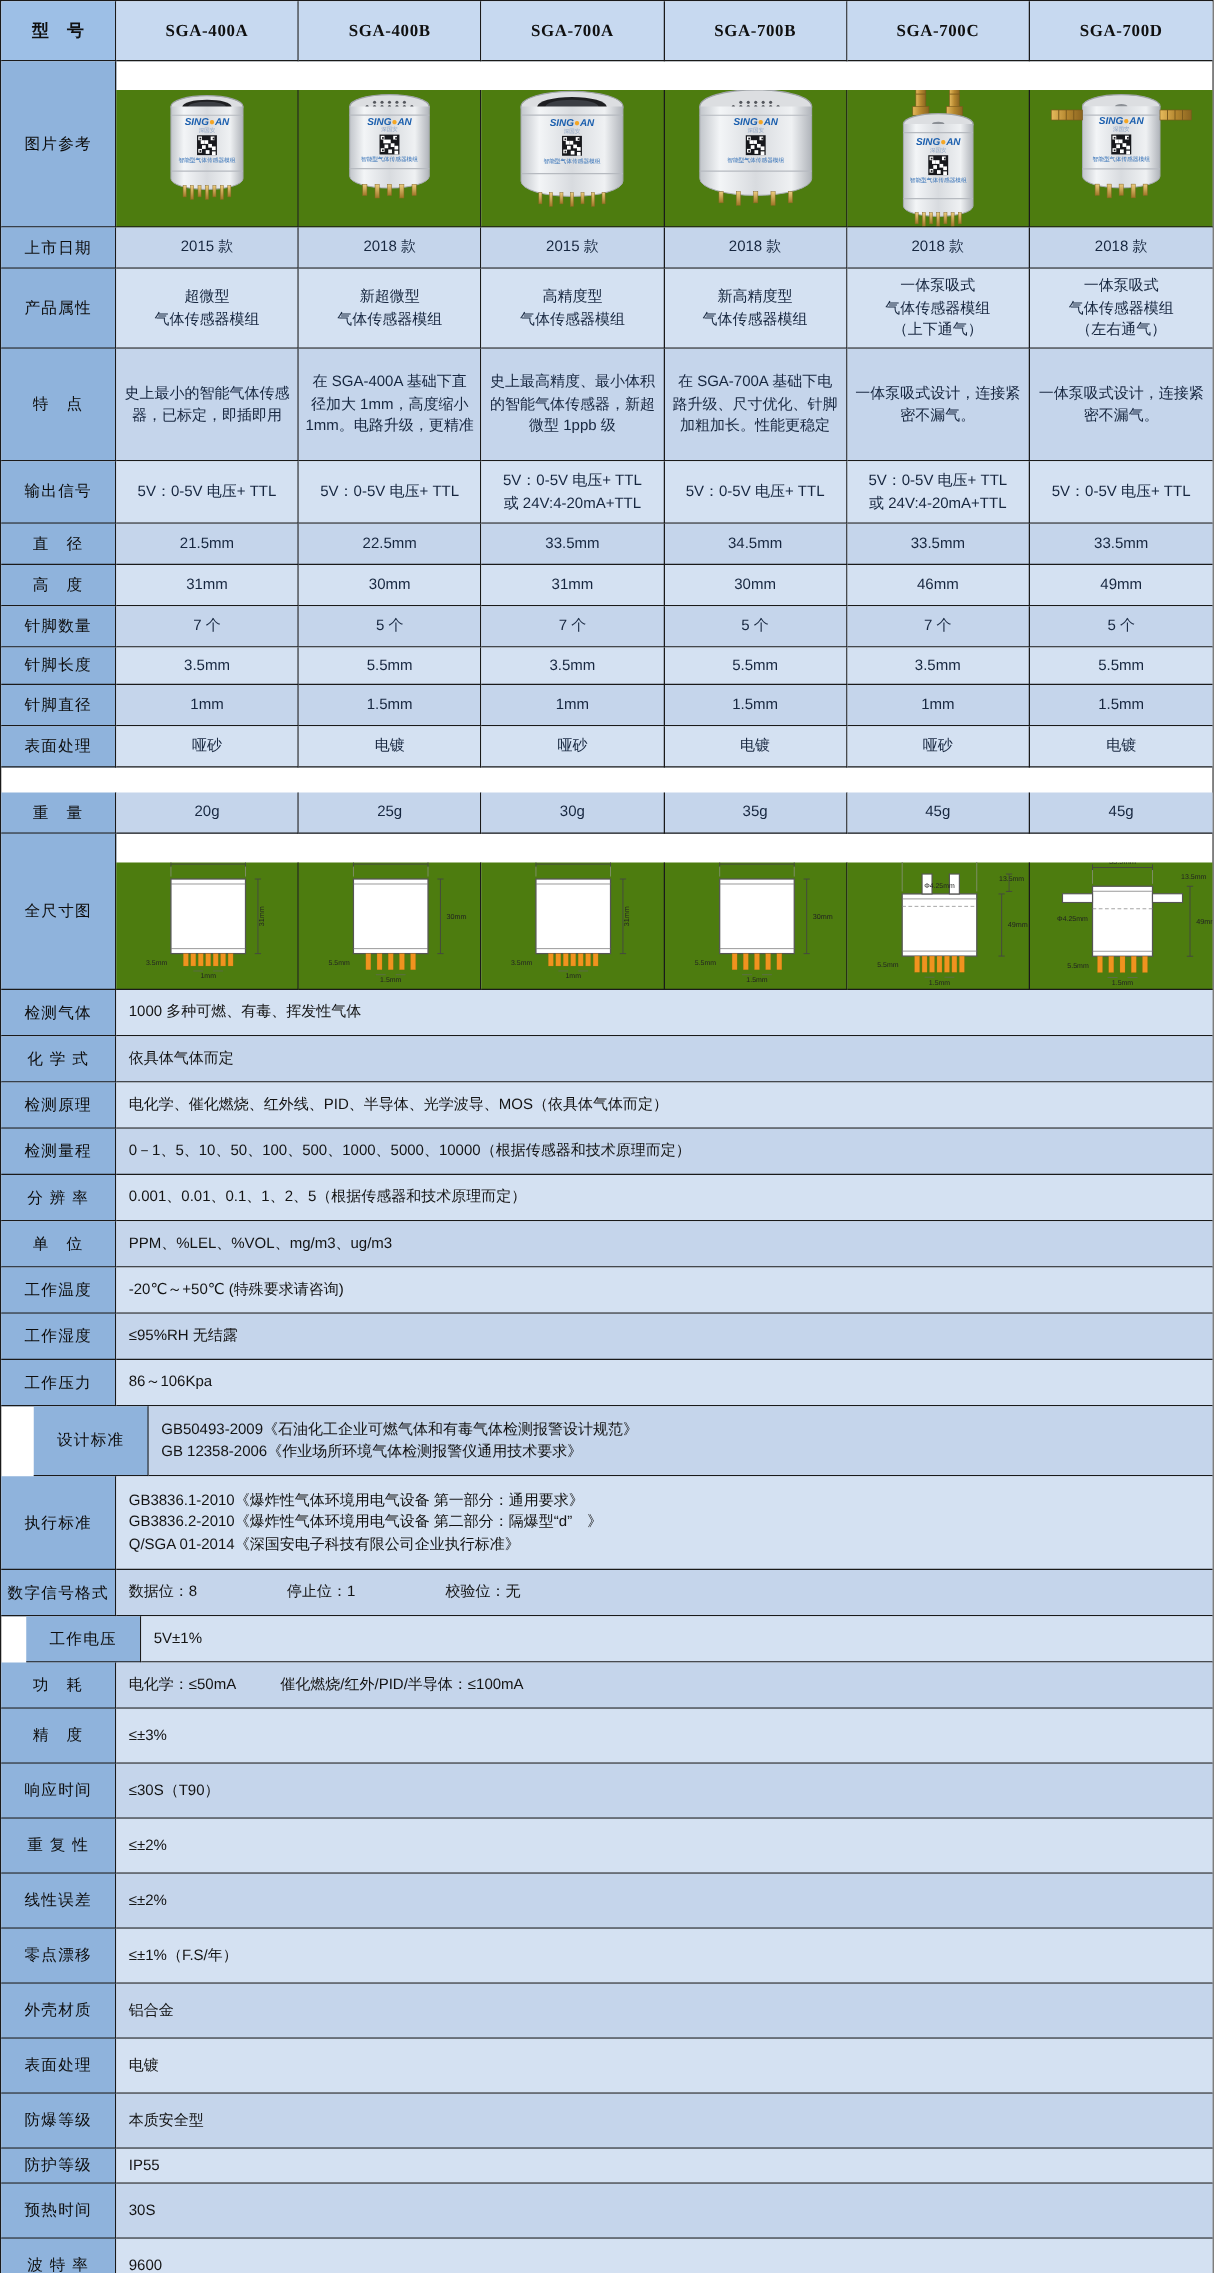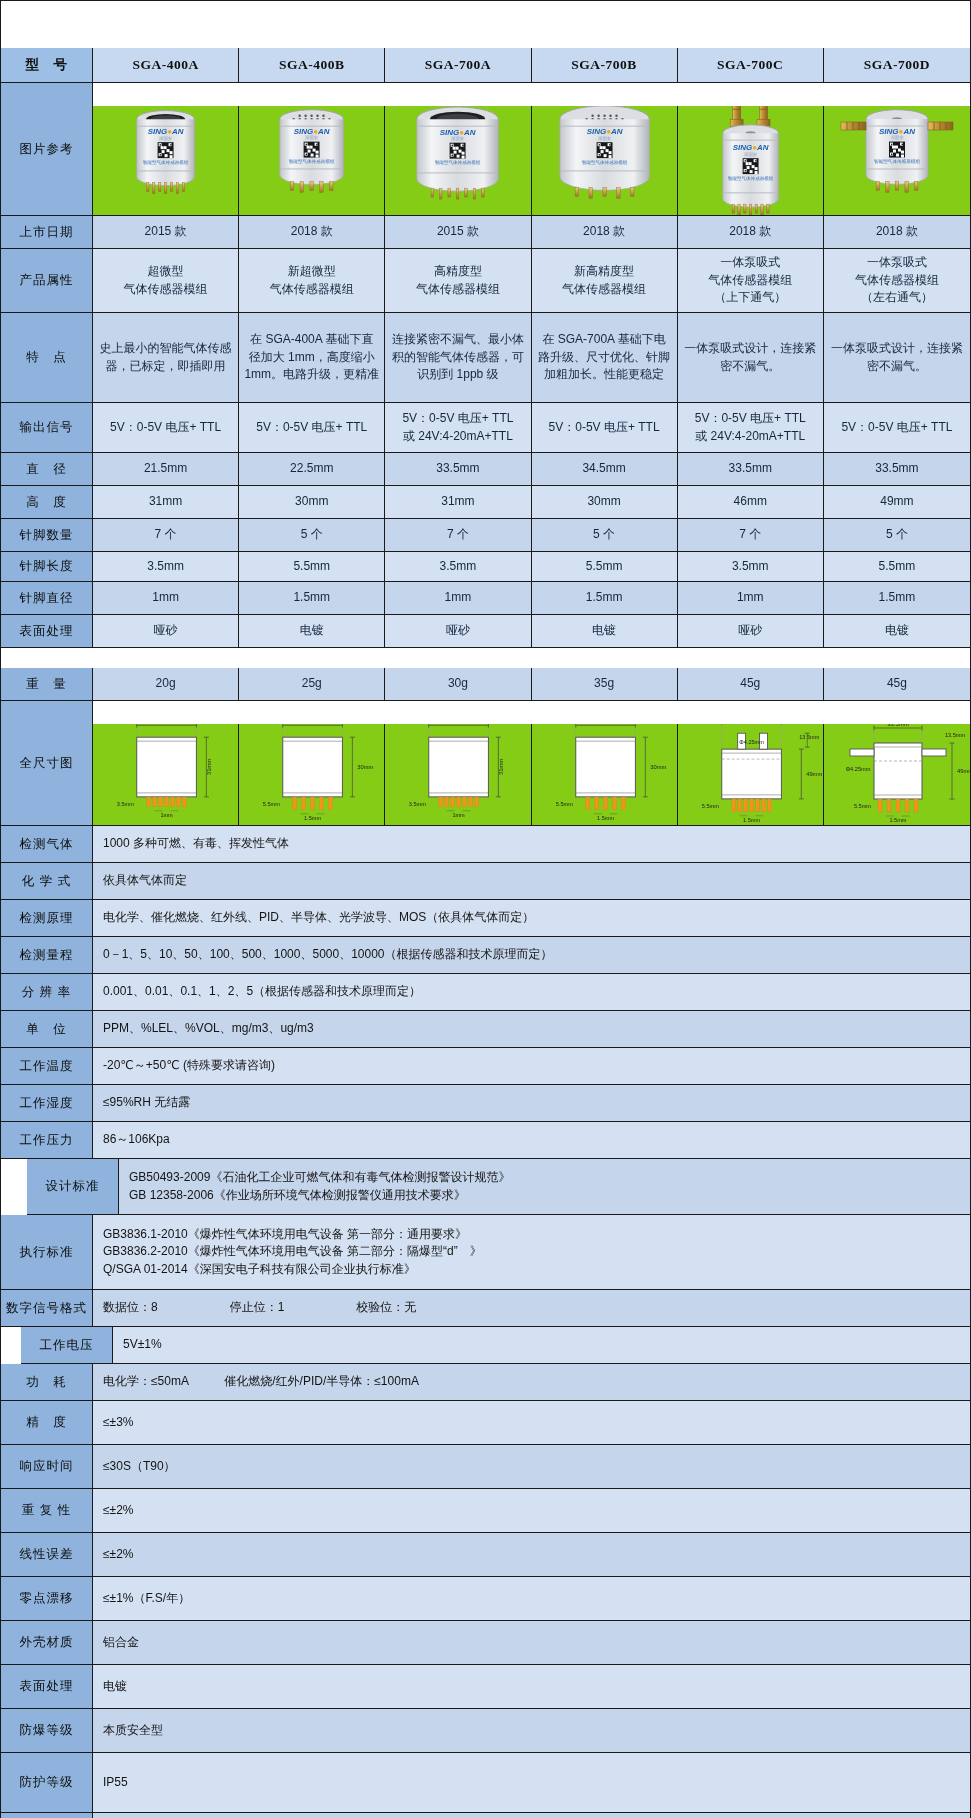--- a/index.html
+++ b/index.html
@@ -8,21 +8,21 @@
   .row{display:grid;grid-template-columns:92px repeat(6,1fr);box-sizing:border-box;}
   .row-full{display:grid;grid-template-columns:92px 1fr;box-sizing:border-box;}
   .cell{border-right:1px solid #1a1a1a;border-bottom:1px solid #1a1a1a;box-sizing:border-box;
         display:flex;align-items:center;justify-content:center;text-align:center;
         font-size:12px;line-height:1.45;padding:2px 5px;overflow:hidden;white-space:pre-line;}
   .cell:last-child{border-right:none;}
   .labelcell{background:#8fb3dc;font-weight:400;color:#0d0d0d;font-size:12.5px;letter-spacing:1px;}
   .headrow .cell{background:#c7d9f0;font-weight:700;font-family:"Liberation Serif","DejaVu Serif",serif;
         font-size:13.5px;color:#101010;letter-spacing:.5px;}
   .headrow .labelcell{background:#9dbfe6;font-family:"Liberation Sans","DejaVu Sans",sans-serif;}
-  .photocell,.diagcell{background:#84cc16;padding:0;margin-top:23px;}
+  .photocell,.diagcell{background:#4d7c0f;padding:0;margin-top:23px;}
   .rowlight{background:#d4e1f2;}
   .rowdark{background:#c5d5eb;}
   .valnavy{color:#16263f;}
   .fullval{justify-content:flex-start;text-align:left;padding-left:10px;font-size:12px;color:#141414;}
   svg{display:block;}
 </style>
 </head>
 <body>
 
 <svg width="0" height="0" aria-hidden="true">
@@ -40,21 +40,21 @@
     </linearGradient>
     <linearGradient id="gbrass" x1="0" y1="0" x2="1" y2="0">
       <stop offset="0" stop-color="#e6ba5c"></stop>
         <stop offset="0.5" stop-color="#b5872f"></stop>
       <stop offset="1" stop-color="#8a6420"></stop>
     </linearGradient>
   </defs>
 </svg>
 
 <div class="table" id="tbl">
-    <div class="row headrow" style="height: 35px; margin-top: 47px;">
+    <div class="row headrow" style="height: 48px;">
       <div class="cell labelcell">型　号</div>
       <div class="cell ">SGA-400A</div>
       <div class="cell ">SGA-400B</div>
       <div class="cell ">SGA-700A</div>
       <div class="cell ">SGA-700B</div>
       <div class="cell ">SGA-700C</div>
       <div class="cell ">SGA-700D</div>
     </div>
     <div class="row" style="height: 133px;">
       <div class="cell labelcell">图片参考</div>
@@ -332,21 +332,21 @@
 气体传感器模组
 （上下通气）</div>
       <div class="cell rowlight valnavy">一体泵吸式
 气体传感器模组
 （左右通气）</div>
     </div>
     <div class="row" style="height: 90px;">
       <div class="cell labelcell">特　点</div>
       <div class="cell rowdark valnavy">史上最小的智能气体传感器，已标定，即插即用</div>
       <div class="cell rowdark valnavy">在 SGA-400A 基础下直径加大 1mm，高度缩小 1mm。电路升级，更精准</div>
-      <div class="cell rowdark valnavy">连接紧密不漏气、最小体积的智能气体传感器，可识别到 1ppb 级</div>
+      <div class="cell rowdark valnavy">史上最高精度、最小体积的智能气体传感器，新超微型 1ppb 级</div>
       <div class="cell rowdark valnavy">在 SGA-700A 基础下电路升级、尺寸优化、针脚加粗加长。性能更稳定</div>
       <div class="cell rowdark valnavy">一体泵吸式设计，连接紧密不漏气。</div>
       <div class="cell rowdark valnavy">一体泵吸式设计，连接紧密不漏气。</div>
     </div>
     <div class="row" style="height: 50px;">
       <div class="cell labelcell">输出信号</div>
       <div class="cell rowlight valnavy">5V：0-5V 电压+ TTL</div>
       <div class="cell rowlight valnavy">5V：0-5V 电压+ TTL</div>
       <div class="cell rowlight valnavy">5V：0-5V 电压+ TTL
 或 24V:4-20mA+TTL</div>
@@ -668,21 +668,21 @@
       <div class="cell fullval rowdark">铝合金</div>
     </div>
     <div class="row-full" style="height: 44px;">
       <div class="cell labelcell">表面处理</div>
       <div class="cell fullval rowlight">电镀</div>
     </div>
     <div class="row-full" style="height: 44px;">
       <div class="cell labelcell">防爆等级</div>
       <div class="cell fullval rowdark">本质安全型</div>
     </div>
-    <div class="row-full" style="height: 60px;">
+    <div class="row-full" style="height: 28px;">
       <div class="cell labelcell">防护等级</div>
       <div class="cell fullval rowlight">IP55</div>
     </div>
     <div class="row-full" style="height: 44px;">
       <div class="cell labelcell">预热时间</div>
       <div class="cell fullval rowdark">30S</div>
     </div>
     <div class="row-full" style="height: 44px;">
       <div class="cell labelcell">波 特 率</div>
       <div class="cell fullval rowlight">9600</div>

